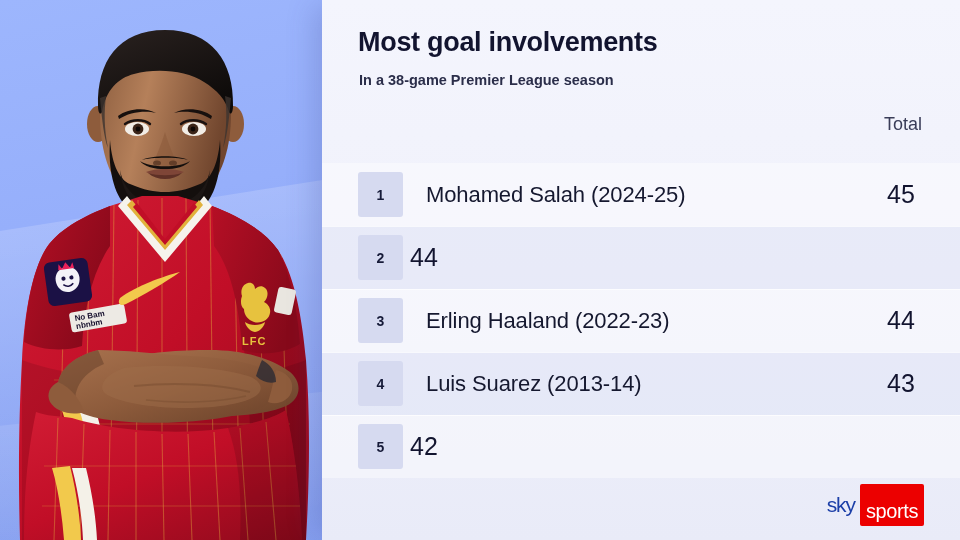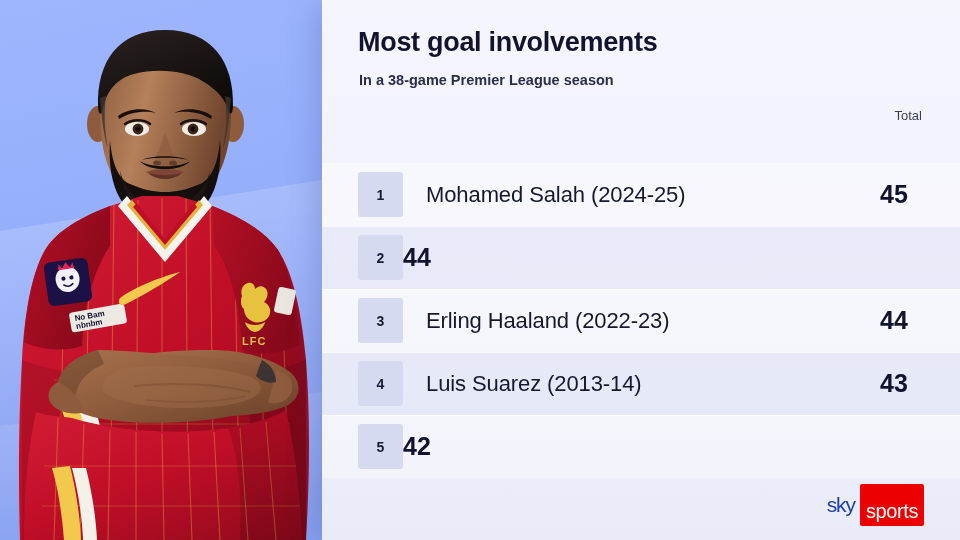--- a/index.html
+++ b/index.html
@@ -51,22 +51,22 @@
   .title {
     position:absolute; left:36px; top:27px;
     font-size:27px; font-weight:bold; letter-spacing:-.3px;
     color:#12142F;
   }
   .subtitle {
     position:absolute; left:37px; top:72px;
     font-size:14.5px; color:#2B2E4A; font-weight:bold;
   }
   .total-head {
-    position:absolute; right:38px; top:108px;
-    font-size:13px; color:#3A3D58;
+    position:absolute; right:38px; top:114px;
+    font-size:18px; color:#3A3D58;
   }
 
   
   .rows { position:absolute; left:0; right:0; top:163px; }
   .row {
     position:relative; height:63px; width:100%;
     display:flex; align-items:center;
   }
   .row-a { background:rgba(255,255,255,.42); }
   .row-b { background:rgba(221,225,246,.40); }
@@ -80,22 +80,22 @@
     display:flex; align-items:center; justify-content:center;
     font-size:14px; font-weight:bold; color:#161A38;
   }
   .pname {
     margin-left:23px; flex:1 1 auto;
     font-size:22px; color:#15182F; font-weight:normal;
     letter-spacing:-.1px; white-space:nowrap;
   }
   .ptotal {
     flex:0 0 auto; margin-right:38px;
-    font-size:25px; font-weight:bold; color:#12142F;
-    min-width:42px; text-align:left;
+    font-size:25px; font-weight:normal; color:#12142F;
+    min-width:42px; text-align:center;
   }
 
   
   .footer { position:absolute; right:36px; bottom:22px; height:27px; display:flex; align-items:center; }
   .logo { display:flex; align-items:center; height:25px; }
   .logo-sky {
     font-size:21px; font-weight:normal; color:#1C3FA8;
     letter-spacing:-1.1px; line-height:1; padding-right:5px;
     font-family:"Liberation Sans", sans-serif;
   }

